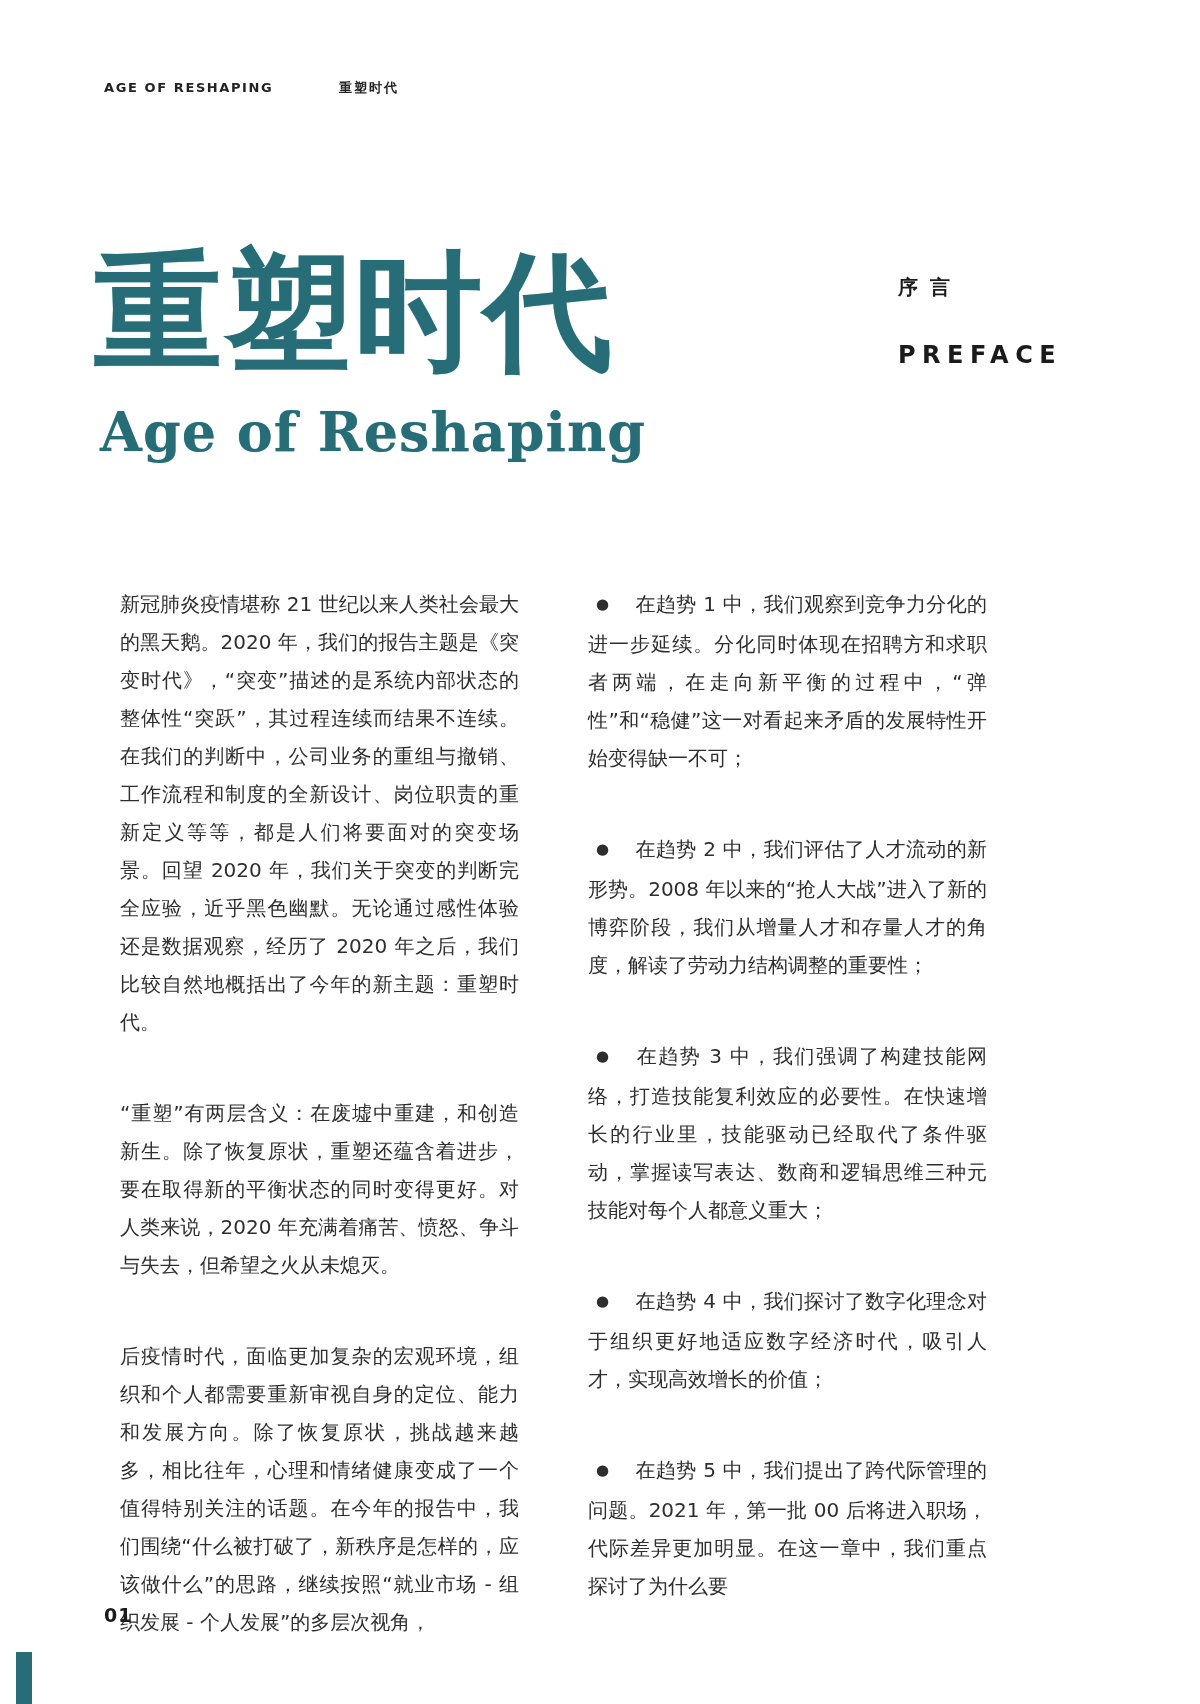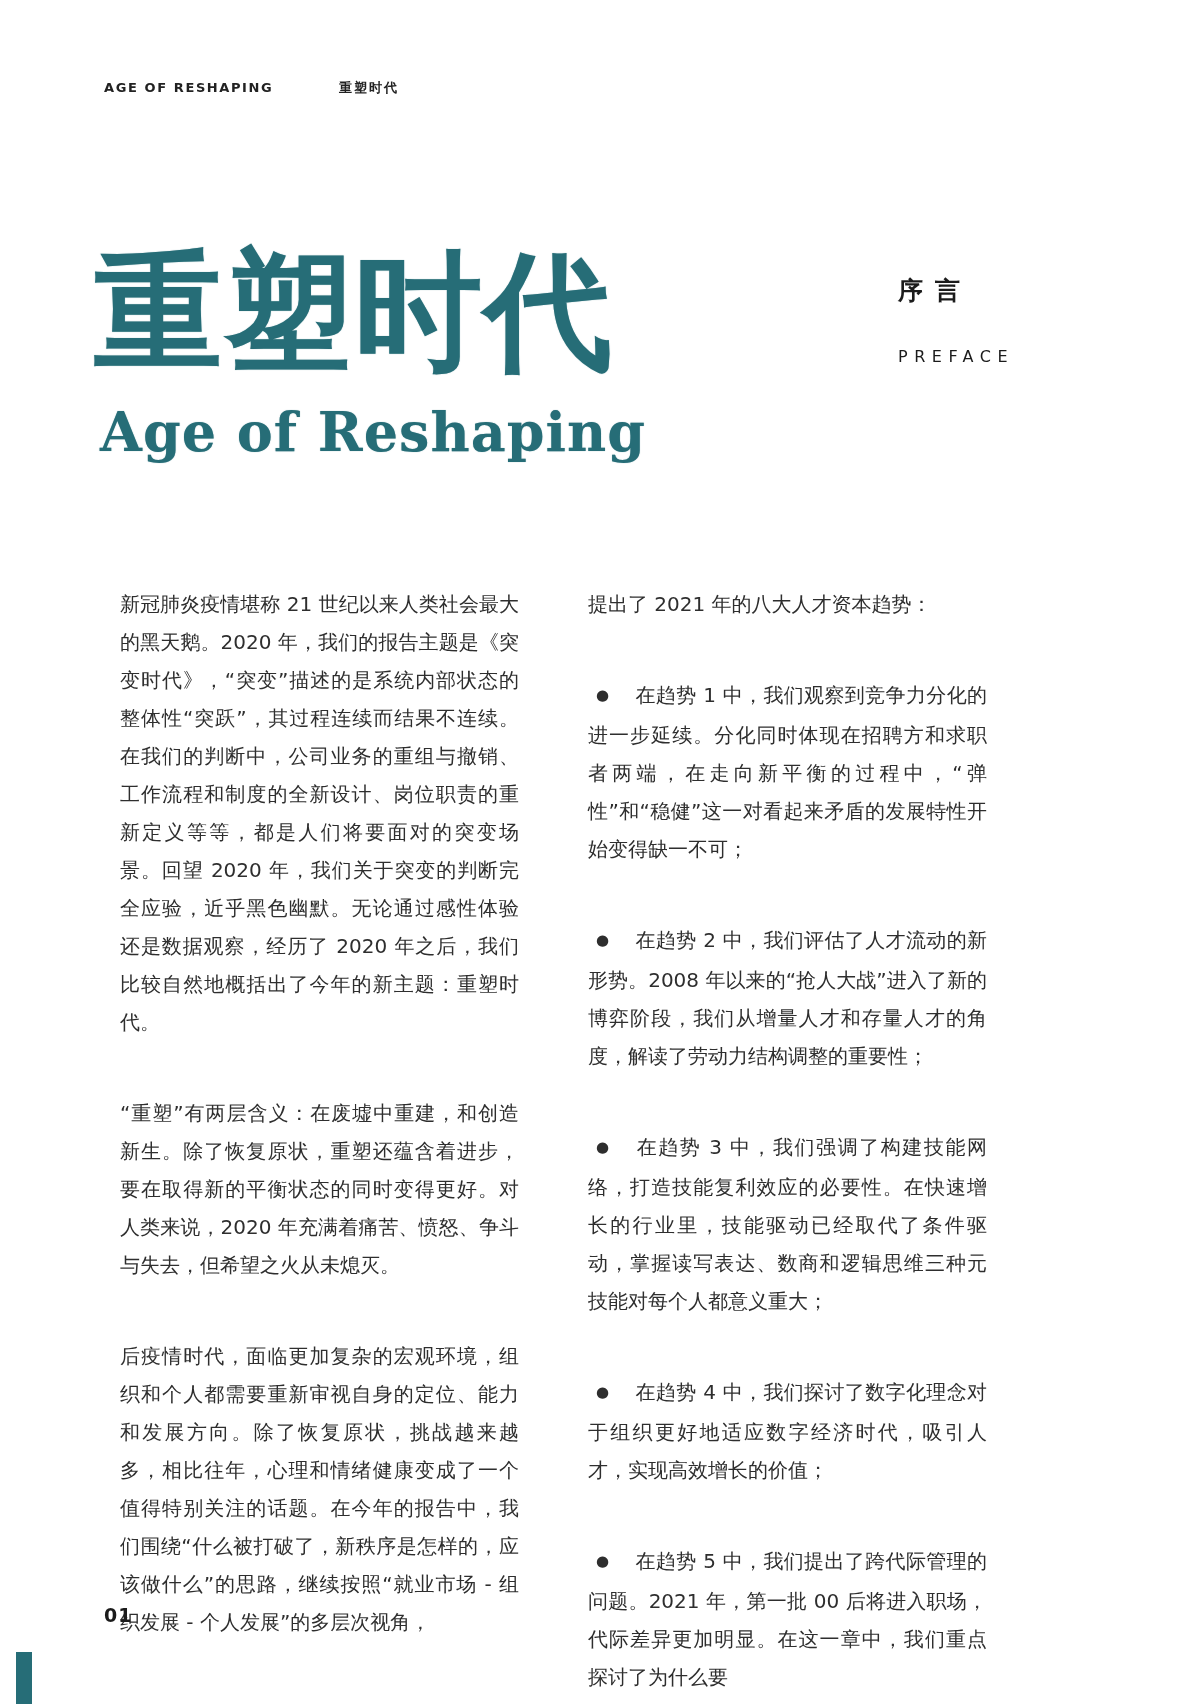--- a/index.html
+++ b/index.html
@@ -45,24 +45,24 @@
     font-size:54px; font-weight:700; letter-spacing:1px;
     margin-top:6px; padding-left:14px;
     color:var(--accent);
     text-shadow:0 0 1px rgba(38,109,119,.55);
   }
   
   .section-label{
     position:absolute; top:242px; left:866px; color:#1b1b1b;
   }
   .sec-cn{
-    font-size:25px; font-weight:700; letter-spacing:12px;
+    font-size:20px; font-weight:700; letter-spacing:12px;
   }
   .sec-en{
-    margin-top:24px; font-size:16px; font-weight:400; letter-spacing:6.5px;
+    margin-top:24px; font-size:24px; font-weight:700; letter-spacing:6.5px;
   }
   
   .columns{
     position:absolute; top:545px; left:80px; width:915px;
     display:flex; gap:37px;justify-content:flex-end;
   }
   .col{
     width:439px;
     font-size:20px; line-height:38px;
     text-align:justify;
@@ -106,21 +106,20 @@
 
   <div class="columns">
 
     <div class="col">
       <p>新冠肺炎疫情堪称 21 世纪以来人类社会最大的黑天鹅。2020 年，我们的报告主题是《突变时代》，“突变”描述的是系统内部状态的整体性“突跃”，其过程连续而结果不连续。在我们的判断中，公司业务的重组与撤销、工作流程和制度的全新设计、岗位职责的重新定义等等，都是人们将要面对的突变场景。回望 2020 年，我们关于突变的判断完全应验，近乎黑色幽默。无论通过感性体验还是数据观察，经历了 2020 年之后，我们比较自然地概括出了今年的新主题：重塑时代。</p>
       <p>“重塑”有两层含义：在废墟中重建，和创造新生。除了恢复原状，重塑还蕴含着进步，要在取得新的平衡状态的同时变得更好。对人类来说，2020 年充满着痛苦、愤怒、争斗与失去，但希望之火从未熄灭。</p>
       <p>后疫情时代，面临更加复杂的宏观环境，组织和个人都需要重新审视自身的定位、能力和发展方向。除了恢复原状，挑战越来越多，相比往年，心理和情绪健康变成了一个值得特别关注的话题。在今年的报告中，我们围绕“什么被打破了，新秩序是怎样的，应该做什么”的思路，继续按照“就业市场 - 组织发展 - 个人发展”的多层次视角，</p>
     </div>
 
     <div class="col">
-      <p>提出了 2021 年的八大人才资本趋势：</p>
       <p><span class="bullet">●</span><span>在趋势 1 中，我们观察到竞争力分化的进一步延续。分化同时体现在招聘方和求职者两端，在走向新平衡的过程中，“弹性”和“稳健”这一对看起来矛盾的发展特性开始变得缺一不可；</span></p>
       <p><span class="bullet">●</span><span>在趋势 2 中，我们评估了人才流动的新形势。2008 年以来的“抢人大战”进入了新的博弈阶段，我们从增量人才和存量人才的角度，解读了劳动力结构调整的重要性；</span></p>
       <p><span class="bullet">●</span><span>在趋势 3 中，我们强调了构建技能网络，打造技能复利效应的必要性。在快速增长的行业里，技能驱动已经取代了条件驱动，掌握读写表达、数商和逻辑思维三种元技能对每个人都意义重大；</span></p>
       <p><span class="bullet">●</span><span>在趋势 4 中，我们探讨了数字化理念对于组织更好地适应数字经济时代，吸引人才，实现高效增长的价值；</span></p>
       <p><span class="bullet">●</span><span>在趋势 5 中，我们提出了跨代际管理的问题。2021 年，第一批 00 后将进入职场，代际差异更加明显。在这一章中，我们重点探讨了为什么要</span></p>
     </div>
 
   </div>
 
   <div class="page-number">01</div>

